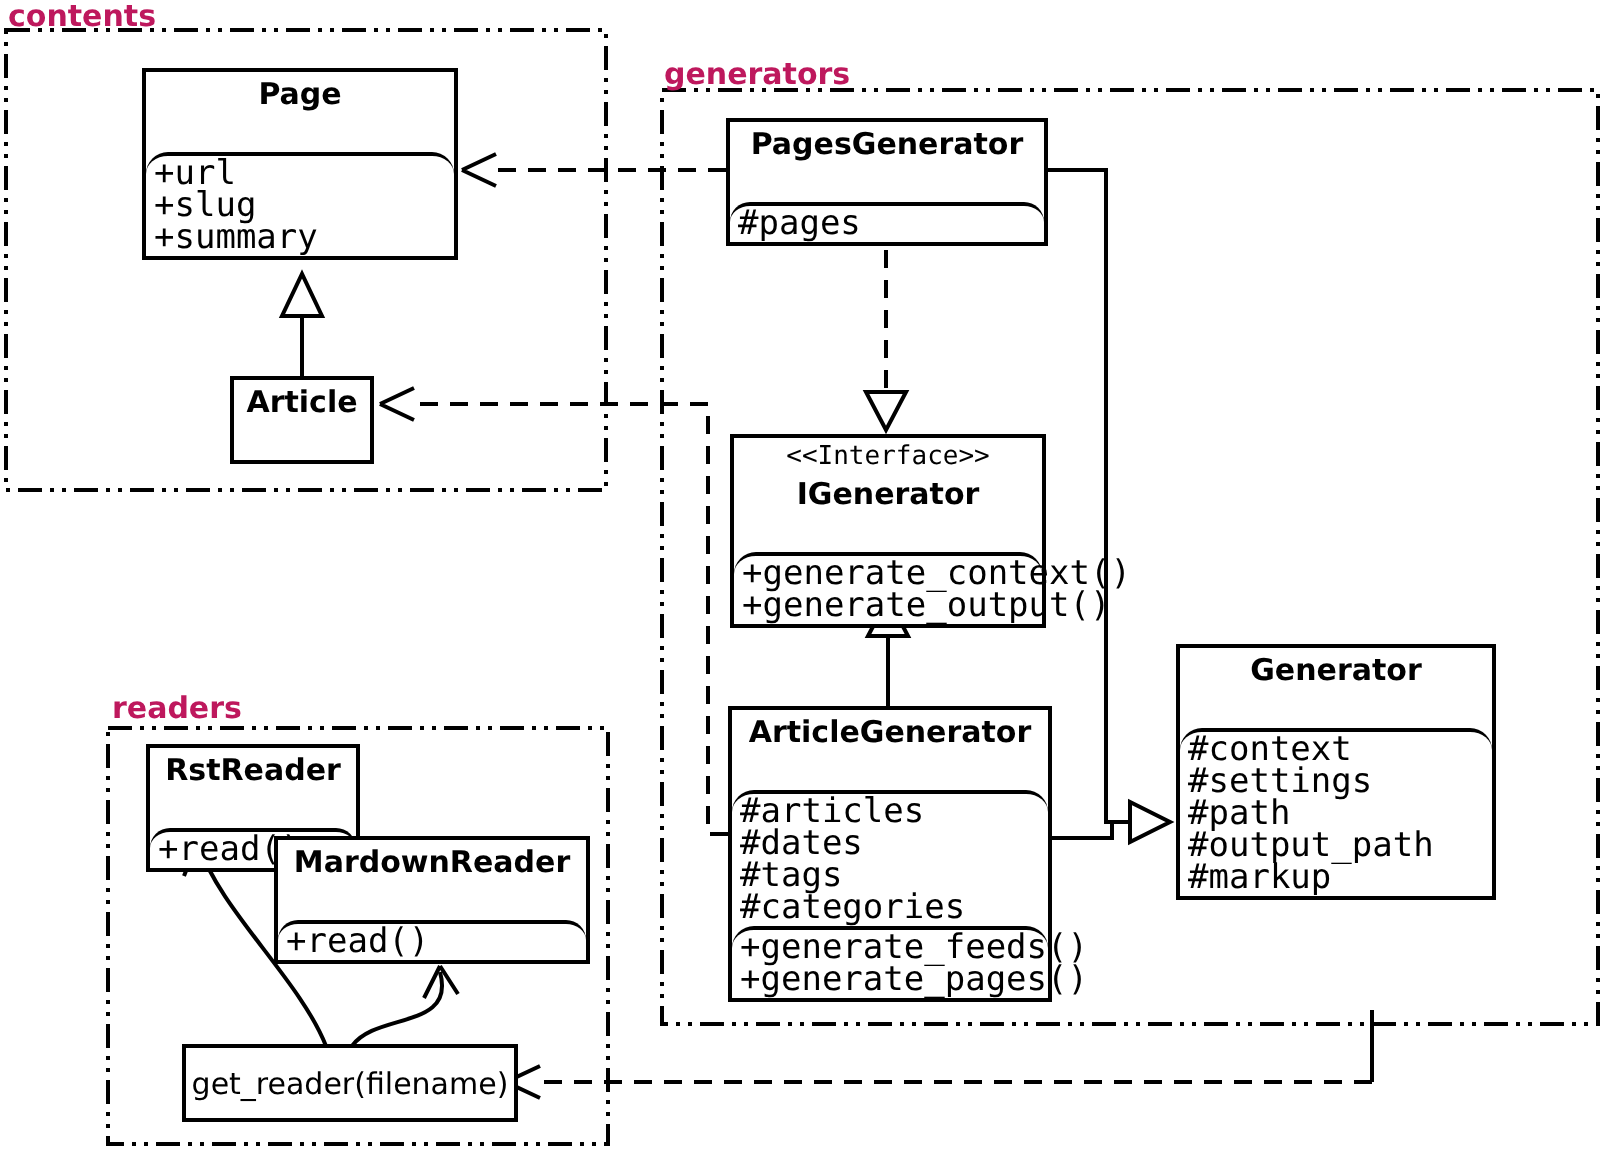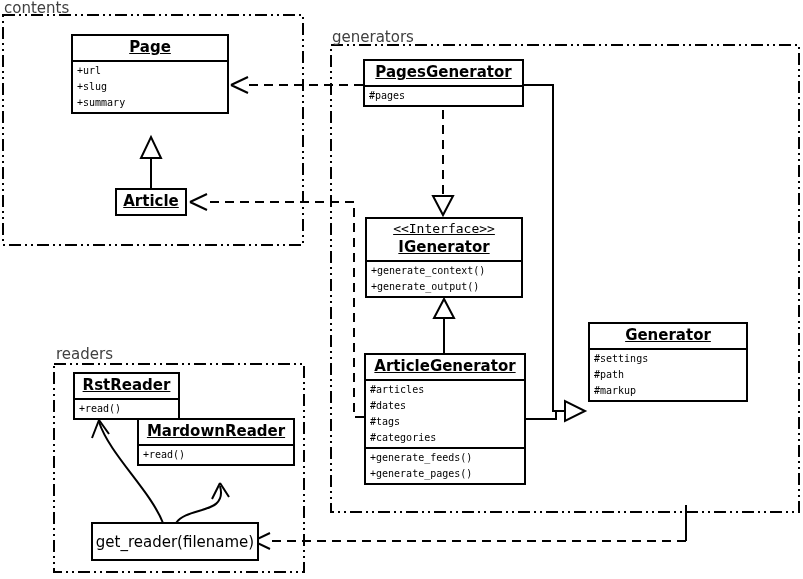--- a/index.html
+++ b/index.html
@@ -9,39 +9,40 @@
     overflow:hidden;
   }
   #connectors{position:absolute;left:0;top:0;z-index:1;}
   .pkg{fill:none;stroke:#000;stroke-width:2;stroke-dasharray:12 4 2 4 2 4;}
   .sline{fill:none;stroke:#000;stroke-width:2;}
   .dline{fill:none;stroke:#000;stroke-width:2;stroke-dasharray:9 6;}
   .tri{fill:#ffffff;stroke:#000;stroke-width:2;stroke-linejoin:miter;}
   .openarrow{fill:none;stroke:#000;stroke-width:2;}
 
   .pkg-label{
-    position:absolute;z-index:3;font-size:15px;line-height:17px;color:#404040;
+    position:absolute;z-index:3;font-size:15px;line-height:17px;color:#be185d;font-weight:bold;
   }
   .uml-box{
     position:absolute;z-index:2;background:#ffffff;border:2px solid #000;
     box-sizing:border-box;
   }
   .uml-title{
     font-weight:bold;font-size:15px;line-height:21px;text-align:center;
-    padding:1px 4px 2px;white-space:nowrap;text-decoration:underline;
+    padding:1px 4px 18px;white-space:nowrap;
   }
   .uml-stereotype{
     font-family:"DejaVu Sans Mono","Liberation Mono",monospace;
     font-weight:normal;font-size:13px;line-height:16px;text-align:center;
     white-space:nowrap;padding-top:2px;
   }
   .uml-sect{
     border-top:2px solid #000;padding:1px 4px;
     font-family:"DejaVu Sans Mono","Liberation Mono",monospace;
-    font-size:10px;
+    font-size:17px;
+    border-radius:11px;
   }
   .ln{line-height:16px;white-space:pre;}
   .plain-box{
     display:flex;align-items:center;justify-content:center;
     font-size:15px;white-space:nowrap;
   }
 </style>
 </head>
 <body>
 
@@ -128,22 +129,24 @@
     </div>
     <div class="uml-sect">
       <div class="ln">+generate_feeds()</div>
       <div class="ln">+generate_pages()</div>
     </div>
   </div>
 
   <div class="uml-box" style="left:588px;top:322px;width:160px;">
     <div class="uml-title">Generator</div>
     <div class="uml-sect">
+      <div class="ln">#context</div>
       <div class="ln">#settings</div>
       <div class="ln">#path</div>
+      <div class="ln">#output_path</div>
       <div class="ln">#markup</div>
     </div>
   </div>
 
   <div class="uml-box" style="left:73px;top:372px;width:107px;">
     <div class="uml-title">RstReader</div>
     <div class="uml-sect">
       <div class="ln">+read()</div>
     </div>
   </div>

